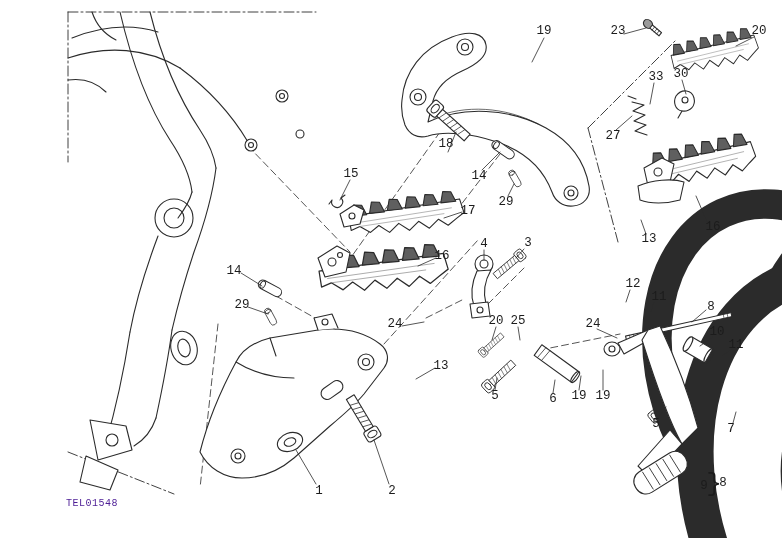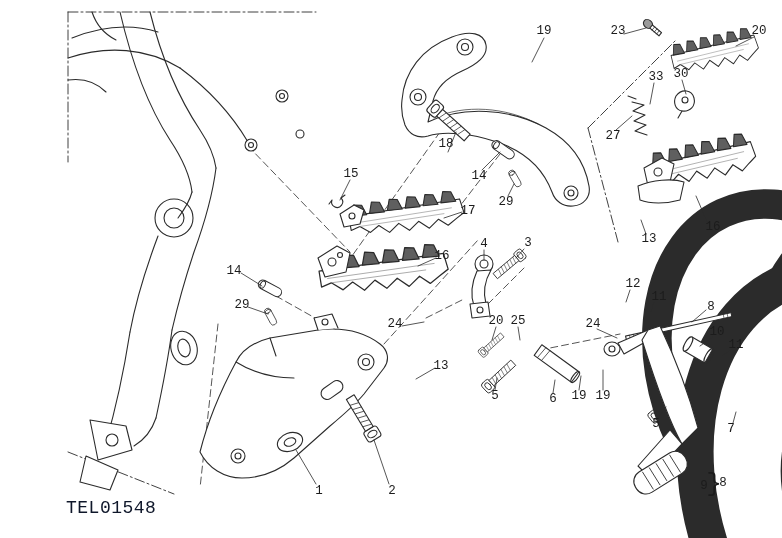--- a/index.html
+++ b/index.html
@@ -21,23 +21,23 @@
     user-select:none;
   }
   .part-label.brace{
     font-size:26px;
     font-weight:400;
     color:#1c1c1c;
   }
   #diagram-code{
     position:absolute;
     left:34px;top:498px;
-    font-size:18px;
+    font-size:10px;
     letter-spacing:.5px;
-    color:#0f172a;
+    color:#4c1d95;
   }
 </style>
 </head>
 <body>
 
 <div id="page">
 
   <svg width="782" height="538" viewBox="0 0 782 538" fill="none" stroke="#2b2b2b" stroke-width="1.1" stroke-linecap="round" stroke-linejoin="round">
 
     <defs>

